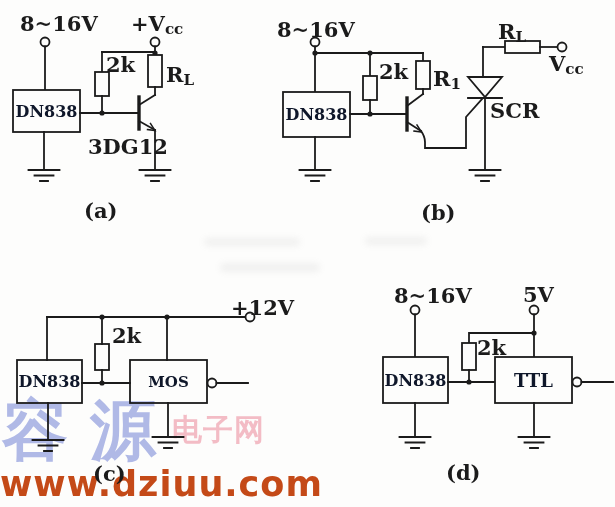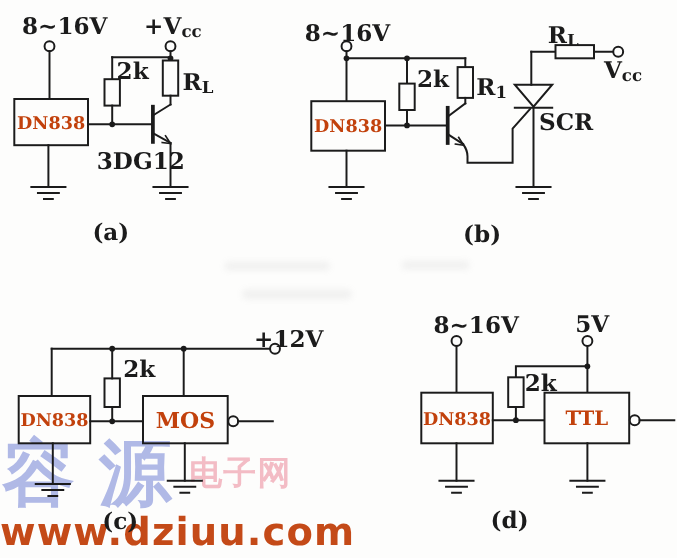--- a/index.html
+++ b/index.html
@@ -12,21 +12,21 @@
   .wm-brand{left:2px;top:386px;font-size:66px;letter-spacing:22px;color:#a8b2e4;opacity:.9;}
   .wm-suffix{left:172px;top:410px;font-size:30px;letter-spacing:1px;color:#f2b6c0;opacity:.9;}
   .wm-url{left:0px;top:464px;font-size:35px;letter-spacing:1px;color:#c2410c;opacity:.95;}
   .smudge{position:absolute;z-index:0;background:#9a9a9a;opacity:.12;filter:blur(3px);border-radius:8px;}
   
   svg.circuit{position:absolute;left:0;top:0;z-index:2;}
   .lbl{position:absolute;z-index:3;color:#1b1b1b;font-weight:600;font-size:21px;
        white-space:nowrap;line-height:1;}
   .lbl .sub{font-size:.72em;vertical-align:-0.18em;}
   .chiptext{position:absolute;z-index:3;display:flex;align-items:center;justify-content:center;
-       color:#c2410c;font-weight:600;font-size:16px;}
+       color:#0f172a;font-weight:600;font-size:16px;}
   .figlabel{text-align:center;}
 </style>
 </head>
 <body>
 
 <div class="stage">
 
   <div class="smudge" style="left:204px;top:238px;width:96px;height:8px;"></div>
   <div class="smudge" style="left:220px;top:263px;width:100px;height:9px;"></div>
   <div class="smudge" style="left:365px;top:237px;width:62px;height:8px;"></div>
@@ -175,21 +175,21 @@
   <div class="lbl" style="left:433px;top:68px;"><span>R</span><span class="sub">1</span></div>
   <div class="chiptext" style="left:283px;top:92px;width:67px;height:45px;">DN838</div>
   <div class="lbl" style="left:498px;top:21px;"><span>R</span><span class="sub">L</span></div>
   <div class="lbl" style="left:549px;top:53px;"><span>V</span><span class="sub">cc</span></div>
   <div class="lbl" style="left:490px;top:100px;">SCR</div>
   <div class="lbl figlabel" style="left:421px;top:202px;width:32px;">(b)</div>
 
   <div class="lbl" style="left:231px;top:297px;">+12V</div>
   <div class="lbl" style="left:112px;top:325px;">2k</div>
   <div class="chiptext" style="left:17px;top:360px;width:65px;height:43px;">DN838</div>
-  <div class="chiptext" style="left:130px;top:360px;width:77px;height:43px;font-size:20px;">MOS</div>
+  <div class="chiptext" style="left:130px;top:360px;width:77px;height:43px;font-size:15px;">MOS</div>
   <div class="lbl figlabel" style="left:93px;top:463px;width:32px;">(c)</div>
 
   <div class="lbl" style="left:394px;top:285px;">8~16V</div>
   <div class="lbl" style="left:523px;top:284px;">5V</div>
   <div class="lbl" style="left:477px;top:337px;">2k</div>
   <div class="chiptext" style="left:383px;top:357px;width:65px;height:46px;">DN838</div>
   <div class="chiptext" style="left:495px;top:357px;width:77px;height:46px;font-size:18px;">TTL</div>
   <div class="lbl figlabel" style="left:446px;top:462px;width:32px;">(d)</div>
 
 </div>

